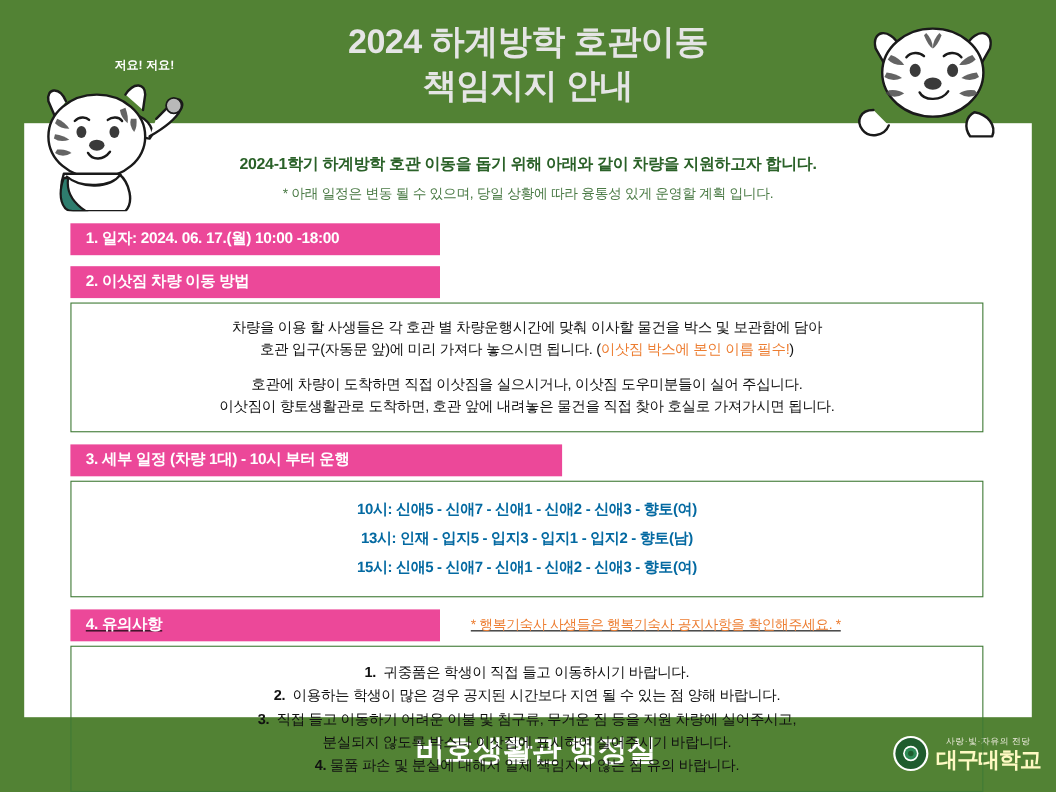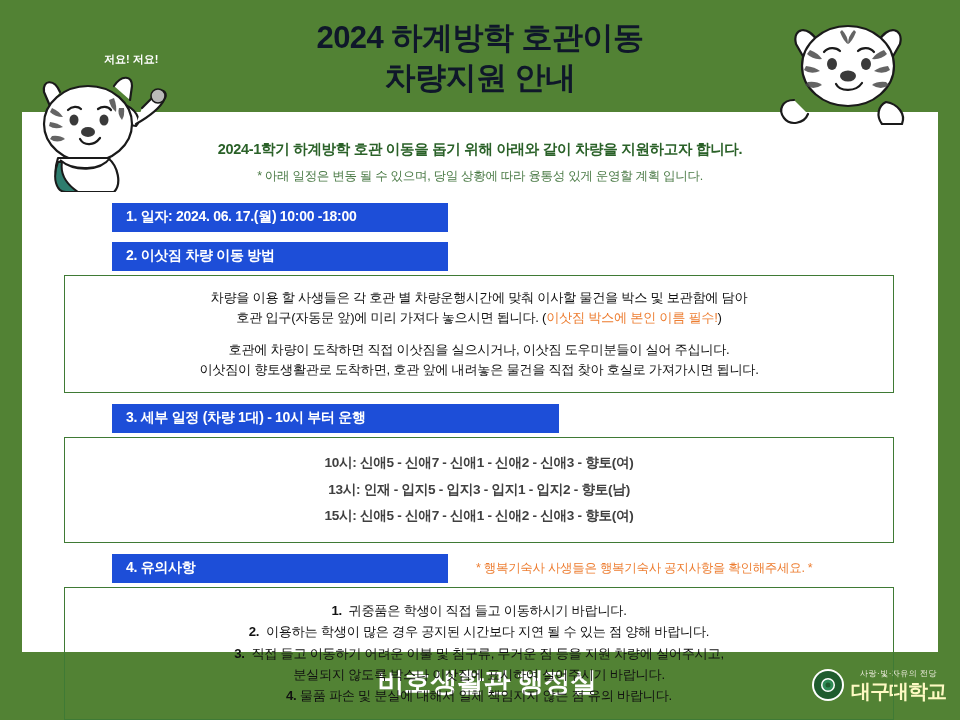--- a/index.html
+++ b/index.html
@@ -15,21 +15,21 @@
     position: relative;
   }
 
   
   .poster-title {
     position: absolute;
     top: 18px;
     left: 0;
     width: 960px;
     text-align: center;
-    color: #0f172a;
+    color: #e5e5e5;
     font-size: 31px;
     font-weight: bold;
     line-height: 1.28;
     letter-spacing: -0.5px;
     z-index: 3;
   }
   .poster-title .line { display: block; }
 
   
   .mascot {
@@ -73,36 +73,35 @@
   .intro-sub {
     color: #4a7a45;
     font-size: 12.5px;
     margin-top: 9px;
     letter-spacing: -0.3px;
   }
 
   
   .sec-head {
     display: inline-block;
-    background: #1d4ed8;
+    background: #ec4899;
     color: #ffffff;
     font-size: 14px;
     font-weight: bold;
     padding: 5px 14px 6px 14px;
     letter-spacing: -0.3px;
     box-sizing: border-box;
-    margin-left: 48px;
   }
   .sec-head.w1 { width: 336px; }
   .sec-head.w2 { width: 336px; }
   .sec-head.w3 { width: 447px; }
   .sec-head.w4 { width: 336px; }
 
   .sec-wrap { margin: 0 0 0 42px; }
-  .sec-row { display: flex; align-items: center; }
+  .sec-row { display: flex; align-items: center; text-decoration: underline; }
 
   .note-inline {
     color: #ED7D31;
     font-size: 12.5px;
     margin-left: 28px;
     letter-spacing: -0.3px;
     white-space: nowrap;
   }
 
   
@@ -117,21 +116,21 @@
     margin: 0;
     font-size: 13.2px;
     color: #111111;
     line-height: 1.52;
     letter-spacing: -0.3px;
   }
   .box .gap { height: 12px; }
   .hl-orange { color: #ED7D31; }
 
   .sched p {
-    color: #404040;
+    color: #0369a1;
     font-weight: bold;
     font-size: 13.6px;
     line-height: 1.95;
   }
 
   .notice p {
     line-height: 1.62;
     font-size: 13.2px;
   }
   .notice .num { font-weight: bold; }
@@ -170,21 +169,21 @@
     font-size: 20px;
     font-weight: bold;
     letter-spacing: -1px;
   }
 </style>
 </head>
 <body>
 
 <div class="poster-title">
   <span class="line">2024 하계방학 호관이동</span>
-  <span class="line">차량지원 안내</span>
+  <span class="line">책임지지 안내</span>
 </div>
 
 <div class="mascot-speech">저요! 저요!</div>
 <div class="mascot mascot-left">
   <svg viewBox="0 0 180 140" width="180" height="140">
     <g fill="#ffffff" stroke="#1a1a1a" stroke-width="2.2" stroke-linejoin="round" stroke-linecap="round">
       <path d="M96 34 C104 22 114 24 114 34 L112 48"></path>
       <path d="M42 40 C36 26 24 28 26 40 L32 54"></path>
       <path d="M104 52 C118 56 124 68 118 74 L106 72 Z"></path>
       <path d="M118 72 C132 64 142 56 146 48 C150 42 146 36 140 40 L124 56"></path>

